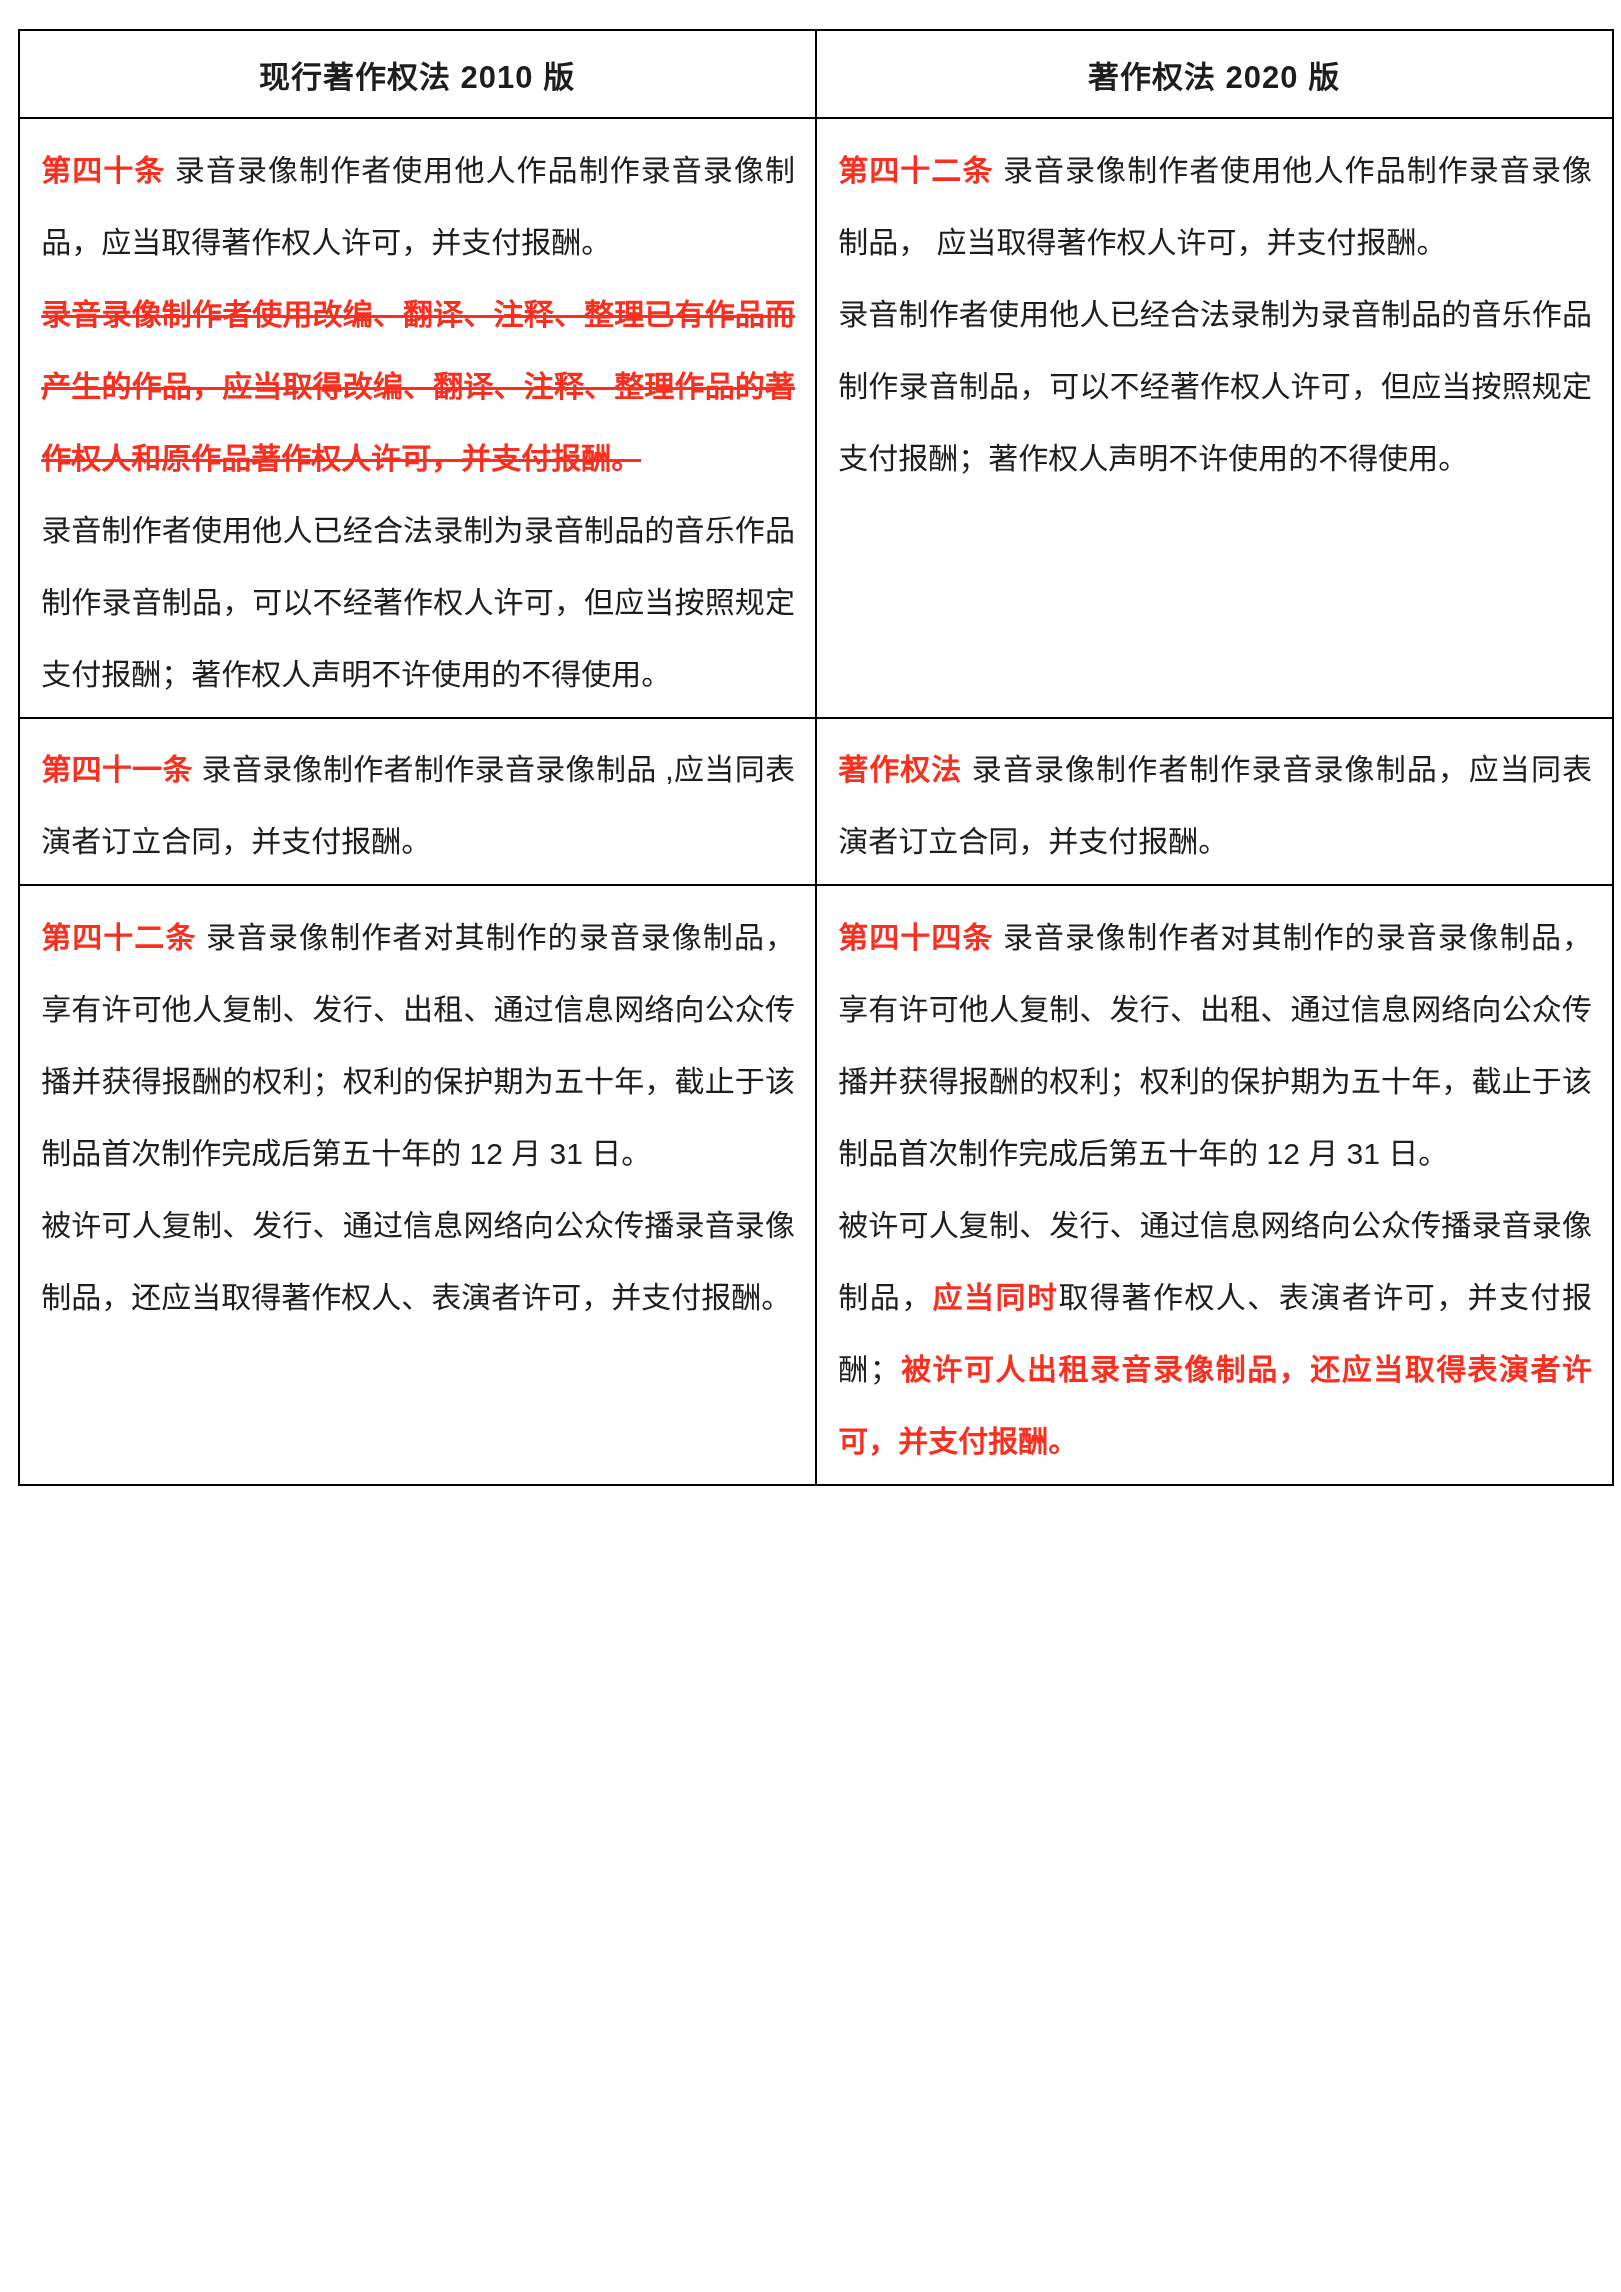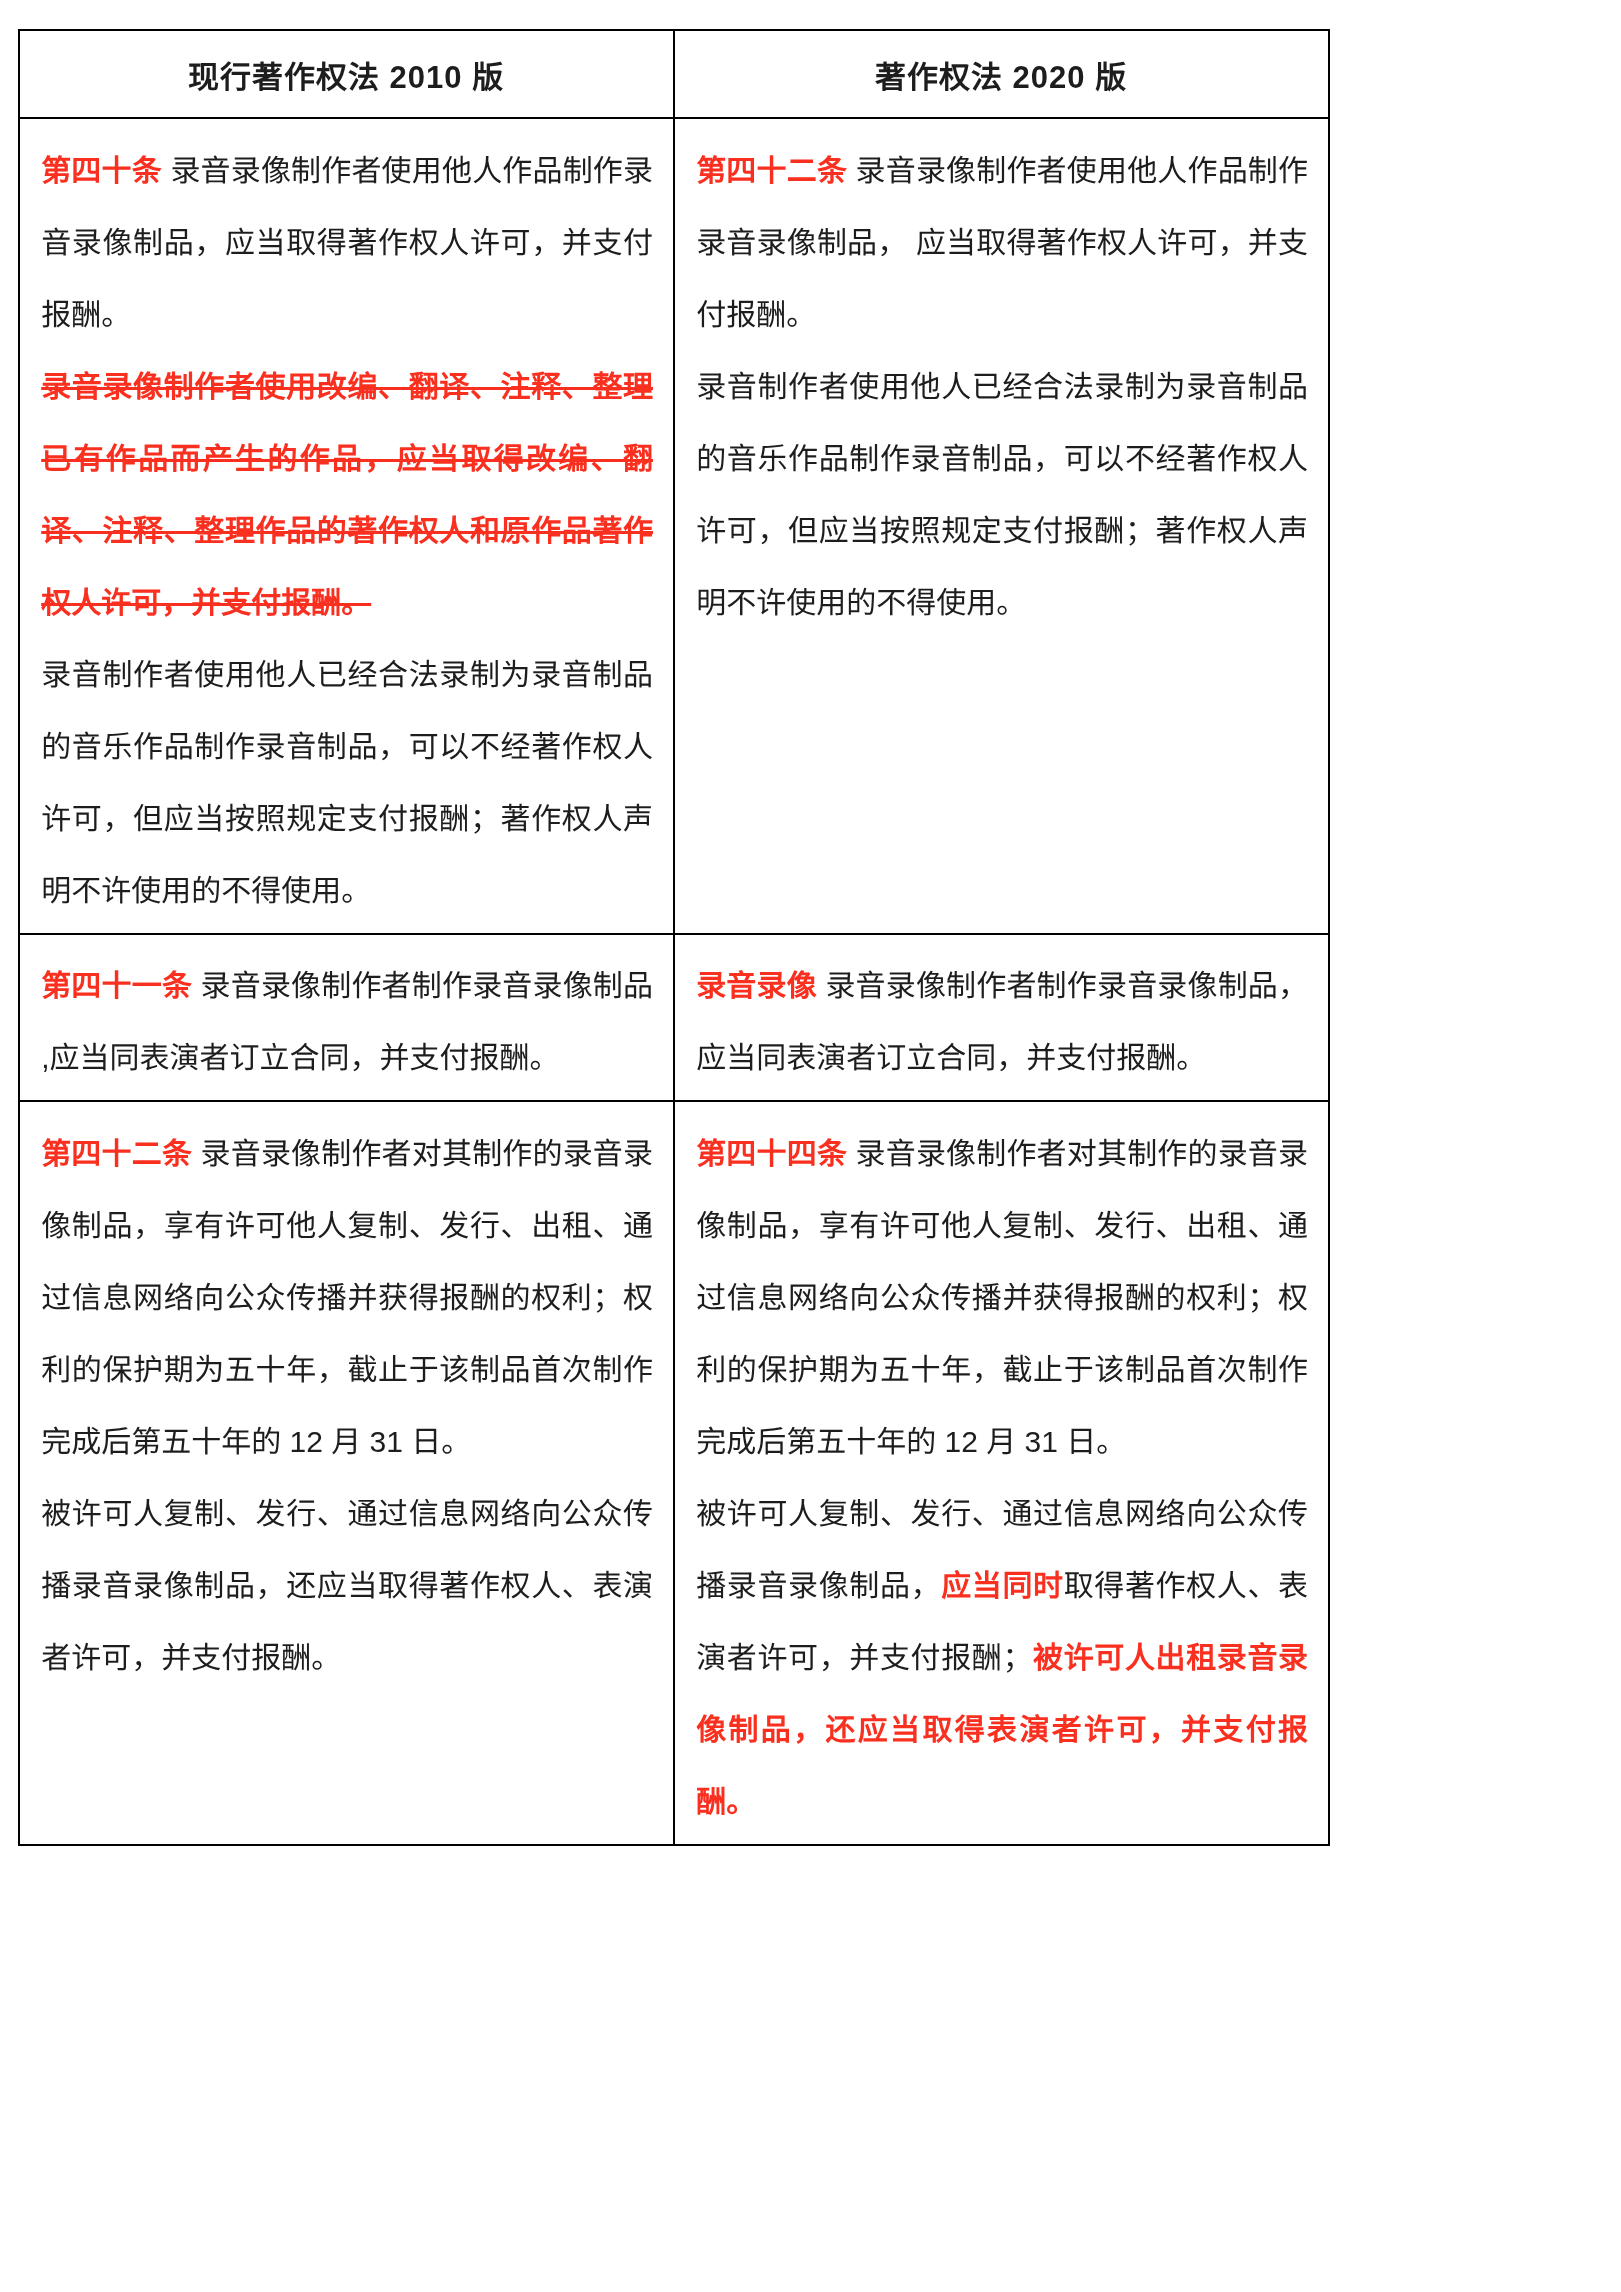--- a/index.html
+++ b/index.html
@@ -12,21 +12,21 @@
   html,body{margin:0;padding:0;}
   body{
     width:1621px;height:2293px;
     background:var(--bg);
     font-family:"Liberation Sans","DejaVu Sans",sans-serif;
     color:var(--ink);
   }
   .page{position:relative;width:1621px;height:2293px;overflow:hidden;background:var(--bg);}
   table.cmp{
     position:absolute;left:17.6px;top:29px;
-    width:1312px;
+    width:1596px;
     border-collapse:collapse;table-layout:fixed;
     border:2.9px solid var(--border);
   }
   table.cmp th, table.cmp td{
     border:2px solid var(--border);
   }
   th.colhead{
     height:88px;
     font-size:31px;font-weight:bold;
     text-align:center;vertical-align:middle;
@@ -89,21 +89,21 @@
           <td class="cell">
             <div class="para"><span class="run-article">第四十二条</span><span class="run-normal"> 录音录像制作者使用他人作品制作录音录像制品， 应当取得著作权人许可，并支付报酬。</span></div>
             <div class="para"><span class="run-normal">录音制作者使用他人已经合法录制为录音制品的音乐作品制作录音制品，可以不经著作权人许可，但应当按照规定支付报酬；著作权人声明不许使用的不得使用。</span></div>
           </td>
         </tr>
         <tr class="row-articles-41-43">
           <td class="cell">
             <div class="para"><span class="run-article">第四十一条</span><span class="run-normal"> 录音录像制作者制作录音录像制品 ,应当同表演者订立合同，并支付报酬。</span></div>
           </td>
           <td class="cell">
-            <div class="para"><span class="run-article">录音录像</span><span class="run-normal"> 录音录像制作者制作录音录像制品，应当同表演者订立合同，并支付报酬。</span></div>
+            <div class="para"><span class="run-article">著作权法</span><span class="run-normal"> 录音录像制作者制作录音录像制品，应当同表演者订立合同，并支付报酬。</span></div>
           </td>
         </tr>
         <tr class="row-articles-42-44">
           <td class="cell">
             <div class="para"><span class="run-article">第四十二条</span><span class="run-normal"> 录音录像制作者对其制作的录音录像制品，享有许可他人复制、发行、出租、通过信息网络向公众传播并获得报酬的权利；权利的保护期为五十年，截止于该制品首次制作完成后第五十年的 12 月 31 日。</span></div>
             <div class="para"><span class="run-normal">被许可人复制、发行、通过信息网络向公众传播录音录像制品，还应当取得著作权人、表演者许可，并支付报酬。</span></div>
           </td>
           <td class="cell">
             <div class="para"><span class="run-article">第四十四条</span><span class="run-normal"> 录音录像制作者对其制作的录音录像制品，享有许可他人复制、发行、出租、通过信息网络向公众传播并获得报酬的权利；权利的保护期为五十年，截止于该制品首次制作完成后第五十年的 12 月 31 日。</span></div>
             <div class="para"><span class="run-normal">被许可人复制、发行、通过信息网络向公众传播录音录像制品，</span><span class="run-added">应当同时</span><span class="run-normal">取得著作权人、表演者许可，并支付报酬；</span><span class="run-added">被许可人出租录音录像制品，还应当取得表演者许可，并支付报酬。</span></div>

